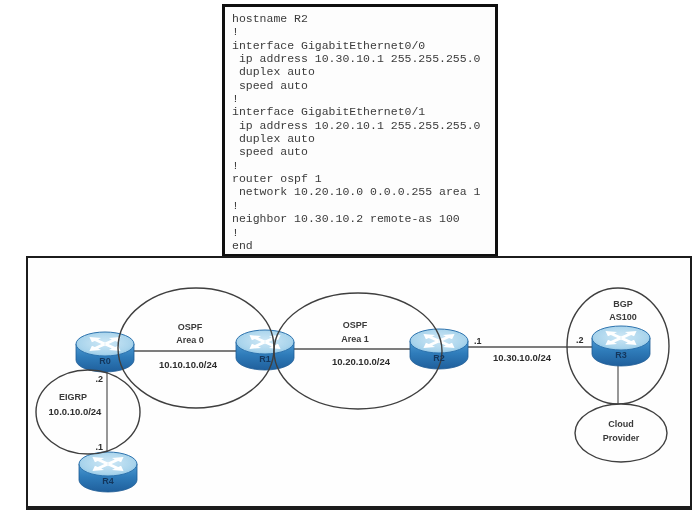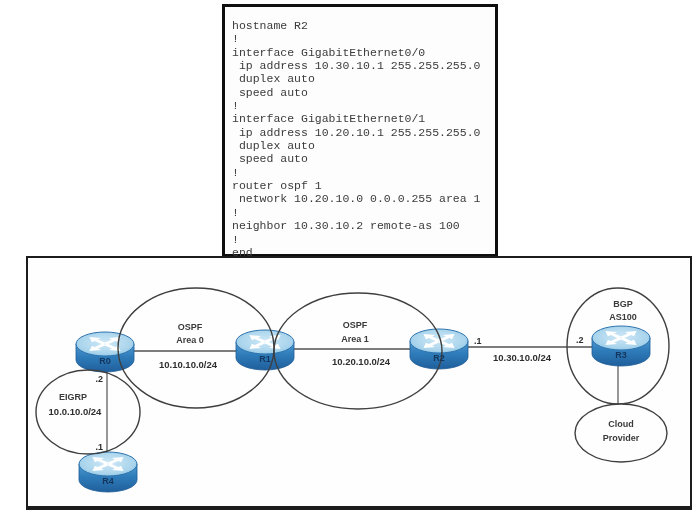--- a/index.html
+++ b/index.html
@@ -6,21 +6,21 @@
   .screen{
     position:relative;width:700px;height:520px;background:#ffffff;overflow:hidden;
     font-family:"Liberation Sans",sans-serif;
   }
   
   .config-panel{
     position:absolute;left:222px;top:4px;width:276px;height:253px;
     border:3px solid #0f0f0f;background:#fdfdfd;box-sizing:border-box;
   }
   .config-panel pre{
-    margin:0;padding:12px 2px 0 7px;
+    margin:0;padding:5px 2px 0 7px;
     font-family:"Liberation Mono","DejaVu Sans Mono",monospace;
     font-size:11.5px;line-height:13.35px;color:#3b3b3b;white-space:pre;
   }
   
   .diagram-panel{
     position:absolute;left:26px;top:256px;width:666px;height:254px;
     border:2px solid #1c1c1c;border-bottom-width:4px;background:#fefefe;
     box-sizing:border-box;
   }
   .diagram-panel svg{display:block;}

